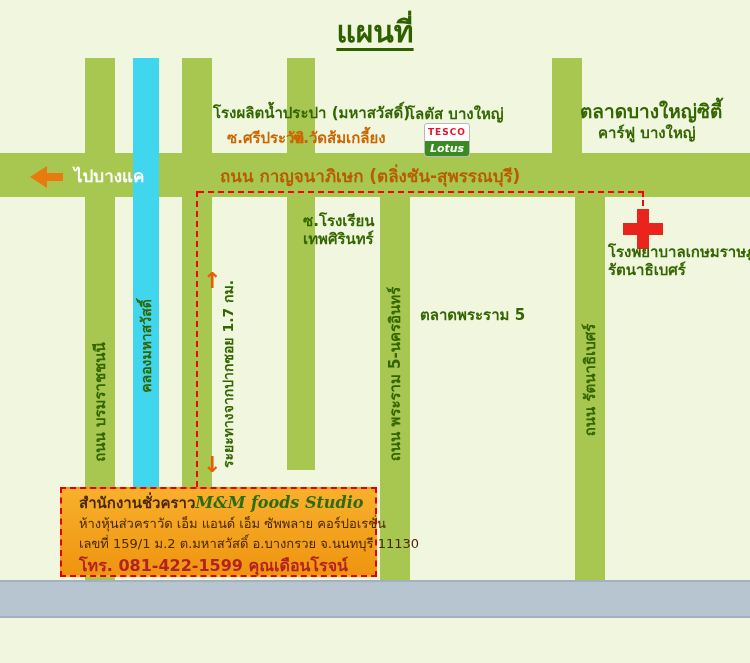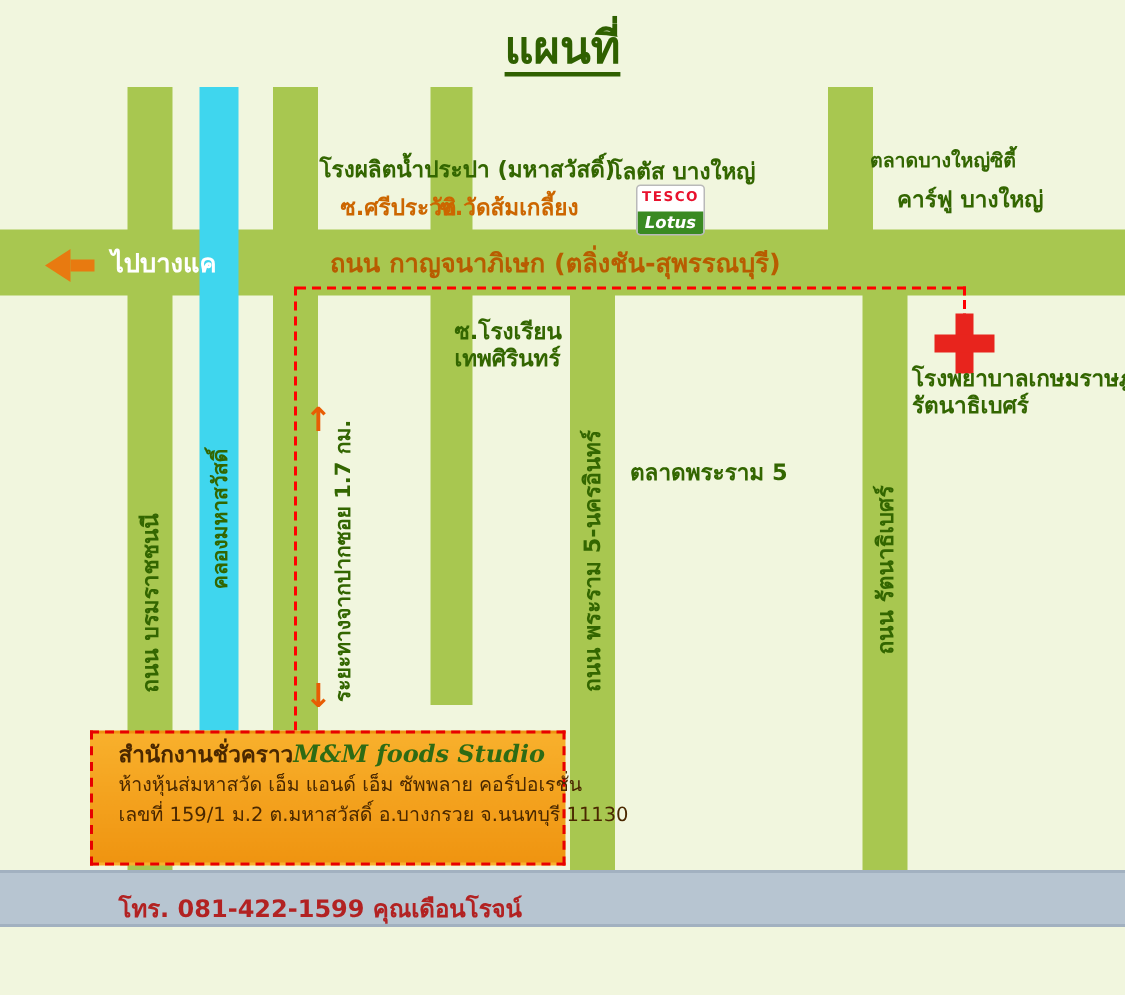--- a/index.html
+++ b/index.html
@@ -27,21 +27,21 @@
   
   .lbl { position:absolute; z-index:4; font-weight:bold; line-height:1.35; white-space:nowrap; }
   .green  { color:#336600; }
   .orange { color:#cc6600; }
   .brown  { color:#b85c00; }
 
   .lbl-waterplant { left:213px; top:103px; font-size:15px; }
   .lbl-siprawat   { left:227px; top:128px; font-size:15px; }
   .lbl-somkliang  { left:293px; top:128px; font-size:15px; }
   .lbl-lotus      { left:407px; top:104px; font-size:15px; }
-  .lbl-bymarket   { left:580px; top:99px;  font-size:13px; }
+  .lbl-bymarket   { left:580px; top:99px;  font-size:19px; }
   .lbl-carrefour  { left:598px; top:123px; font-size:15px; }
   .lbl-kanchana   { left:220px; top:165px; font-size:17px; }
   .lbl-bangkhae   { left:74px;  top:165px; font-size:17px; color:#ffffff; }
   .lbl-rueangbun  { left:192px; top:230px; font-size:15px; }
   .lbl-thepsirin  { left:303px; top:212px; font-size:15px; line-height:1.2; }
   .lbl-hospital   { left:608px; top:243px; font-size:15px; line-height:1.2; }
   .lbl-kinder     { left:416px; top:282px; font-size:15px; }
   .lbl-r5market   { left:420px; top:305px; font-size:15px; }
   .lbl-ratchaphruek { left:230px; top:626px; font-size:18px; }
 
@@ -83,21 +83,21 @@
 
   
   .office { position:absolute; left:60px; top:487px; width:317px; height:90px; z-index:5;
             background:linear-gradient(180deg,#f8b02c,#ef9410); border:2px dashed #e80000;
             padding:3px 17px; }
   .office .row1 { display:flex; justify-content:space-between; align-items:baseline; line-height:21px; white-space:nowrap; }
   .office .o-title { font-size:15px; font-weight:bold; color:#4a2800; }
   .office .o-brand { font-family:"DejaVu Serif","Liberation Serif",serif; font-style:italic; font-weight:bold;
                      font-size:16px; color:#2e6b14; }
   .office .o-line  { font-size:13px; color:#4a2800; line-height:20px; white-space:nowrap; }
-  .office .o-phone { font-size:16px; font-weight:bold; color:#b22222; line-height:23px; white-space:nowrap;margin-top:40px; }
+  .office .o-phone { font-size:16px; font-weight:bold; color:#b22222; line-height:23px; white-space:nowrap; }
 </style>
 </head>
 <body>
 
 <div class="map">
 
   <div class="title">แผนที่</div>
 
   <div class="road road-borom"></div>
   <div class="road road-siprawat"></div>
@@ -152,19 +152,19 @@
   <div class="vlbl vlbl-canal">คลองมหาสวัสดิ์</div>
   <div class="vlbl vlbl-rama5">ถนน พระราม 5-นครอินทร์</div>
   <div class="vlbl vlbl-rattana">ถนน รัตนาธิเบศร์</div>
   <div class="vlbl vlbl-dist">ระยะทางจากปากซอย 1.7 กม.</div>
 
   <div class="office">
     <div class="row1">
       <span class="o-title">สำนักงานชั่วคราว</span>
       <span class="o-brand">M&amp;M foods Studio</span>
     </div>
-    <div class="o-line">ห้างหุ้นส่มหาสวัด เอ็ม แอนด์ เอ็ม ซัพพลาย คอร์ปอเรชั่น</div>
+    <div class="o-line">ห้างหุ้นส่วคราวัด เอ็ม แอนด์ เอ็ม ซัพพลาย คอร์ปอเรชั่น</div>
     <div class="o-line">เลขที่ 159/1 ม.2 ต.มหาสวัสดิ์ อ.บางกรวย จ.นนทบุรี 11130</div>
     <div class="o-phone">โทร. 081-422-1599 คุณเดือนโรจน์</div>
   </div>
 
 
 </div>
 
 </body></html>

